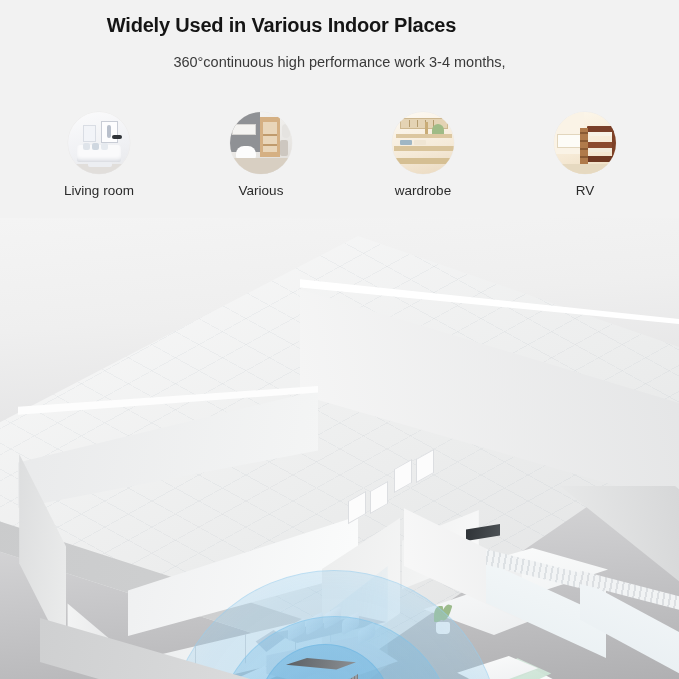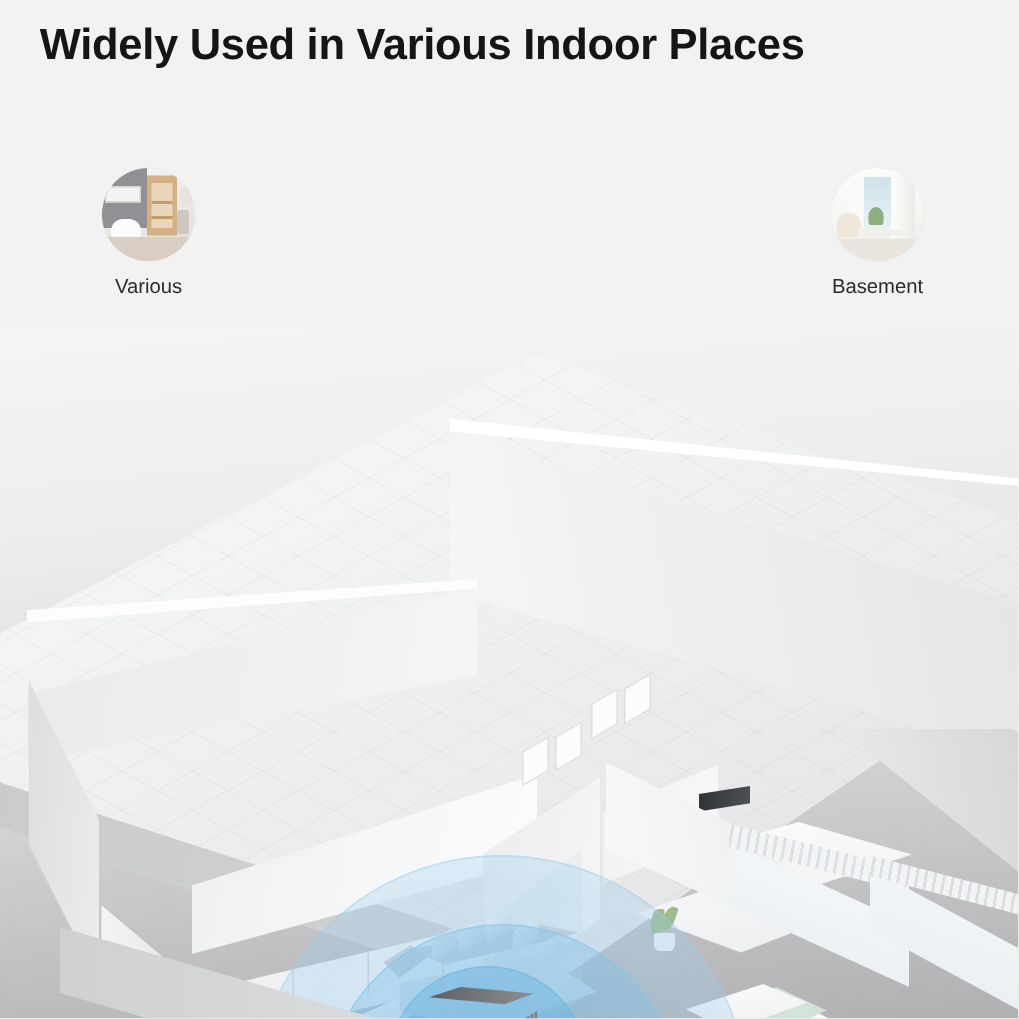--- a/index.html
+++ b/index.html
@@ -7,21 +7,21 @@
     width:679px;height:679px;overflow:hidden;
     font-family:"Liberation Sans",sans-serif;
     background:#f4f4f4;
   }
   .page{position:relative;width:679px;height:679px;background:#f3f3f3;overflow:hidden;}
 
   
   .header{position:absolute;left:0;top:0;width:679px;height:218px;background:#f2f2f2;}
   .title{
     position:absolute;left:0;top:14px;width:563px;text-align:center;
-    font-size:29px;font-weight:bold;color:#151515;letter-spacing:-0.2px;
+    font-size:20px;font-weight:bold;color:#151515;letter-spacing:-0.2px;
     font-family:"Liberation Sans",sans-serif;
   }
   .subtitle{
     position:absolute;left:0;top:52px;width:679px;text-align:center;
     font-size:14.5px;color:#3a3a3a;line-height:21px;
   }
   .subtitle div{white-space:nowrap;}
 
   
   .rooms{position:absolute;left:52px;top:112px;width:580px;height:100px;display:flex;justify-content:space-between;}
@@ -339,58 +339,101 @@
   }
 </style>
 </head>
 <body>
 
 <div class="page">
 
   <div class="header">
     <div class="title">Widely Used in Various Indoor Places</div>
     <div class="subtitle">
+      <div>360°continuous high performance work 3-4 months,</div>
     </div>
 
     <div class="rooms">
 
+      <div class="room">
+        <div class="thumb">
+          <i class="lr-bg"></i>
+          <i class="lr-floor"></i>
+          <i class="lr-frame2"></i>
+          <i class="lr-frame"></i>
+          <i class="lr-lamp"></i>
+          <i class="lr-sofa"></i>
+          <i class="lr-cush lr-c1"></i>
+            <i class="lr-cush lr-c2"></i>
+            <i class="lr-cush lr-c3"></i>
+          <i class="lr-table"></i>
+        </div>
+        <div class="room-label">Living room</div>
+      </div>
 
 
       <div class="room">
         <div class="thumb">
           <i class="bt-bg"></i>
           <i class="bt-wall"></i>
           <i class="bt-tile"></i>
           <i class="bt-nich"></i>
           <i class="bt-nich2"></i>
           <i class="bt-shelf"></i>
             <i class="bt-shelf2"></i>
           <i class="bt-mir"></i>
           <i class="bt-tow"></i>
           <i class="bt-toilet"></i>
           <i class="bt-floor"></i>
         </div>
         <div class="room-label">Various</div>
       </div>
 
+
       <div class="room">
         <div class="thumb">
-          <i class="bs-bg"></i>
-          <i class="bs-win"></i>
-          <i class="bs-cur2"></i>
-          <i class="bs-cur"></i>
-          <i class="bs-plant"></i>
-          <i class="bs-chair"></i>
-          <i class="bs-sill"></i>
-          <i class="bs-floor"></i>
+          <i class="wd-bg"></i>
+          <i class="wd-top">
+              <i style="left:8px"></i>
+              <i style="left:16px"></i>
+              <i style="left:24px"></i>
+              <i style="left:32px"></i>
+            </i>
+          <i class="wd-lamp"></i>
+          <i class="wd-pl"></i>
+          <i class="wd-sh"></i>
+          <i class="wd-i1"></i>
+            <i class="wd-i2"></i>
+          <i class="wd-sh2"></i>
+          <i class="wd-sh3"></i>
         </div>
-        <div class="room-label">Basement</div>
+        <div class="room-label">wardrobe</div>
       </div>
 
-
+      <div class="room">
+        <div class="thumb">
+          <i class="rv-bg"></i>
+          <i class="rv-wall"></i>
+          <i class="rv-win"></i>
+          <i class="rv-m1"></i>
+            <i class="rv-m2"></i>
+          <i class="rv-b1"></i>
+            <i class="rv-b2"></i>
+            <i class="rv-b3"></i>
+          <i class="rv-post"></i>
+          <i class="rv-lad">
+              <i style="top:4px"></i>
+              <i style="top:12px"></i>
+              <i style="top:20px"></i>
+              <i style="top:28px"></i>
+            </i>
+          <i class="rv-floor"></i>
+        </div>
+        <div class="room-label">RV</div>
+      </div>
 
     </div>
   </div>
 
   <div class="scene">
 
     <div class="el slab"></div>
     <div class="el floor-tile"></div>
     <div class="el slab-side"></div>
 

